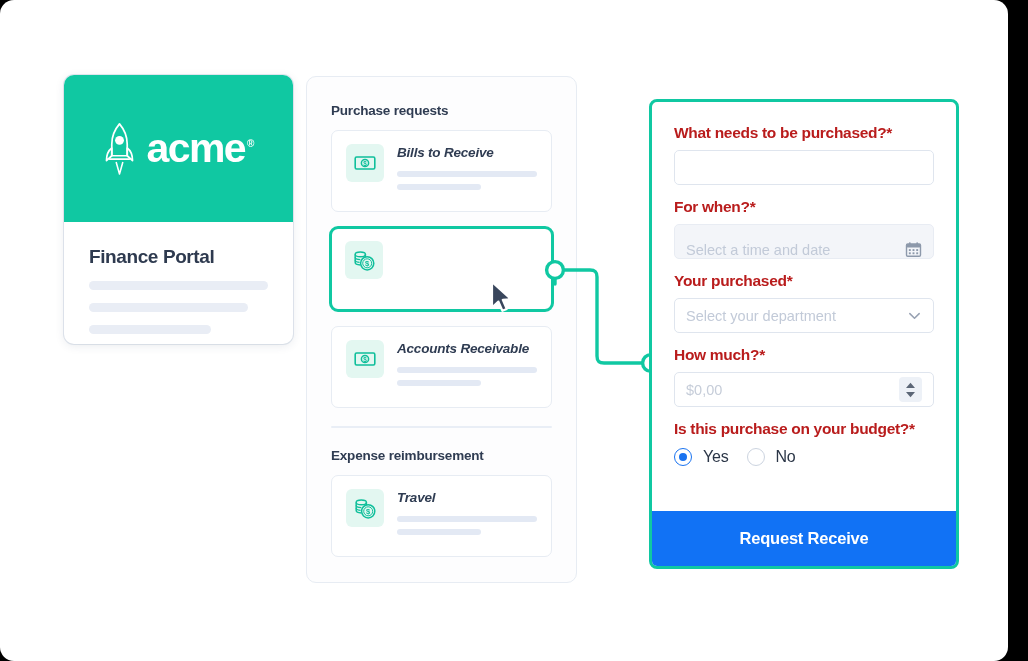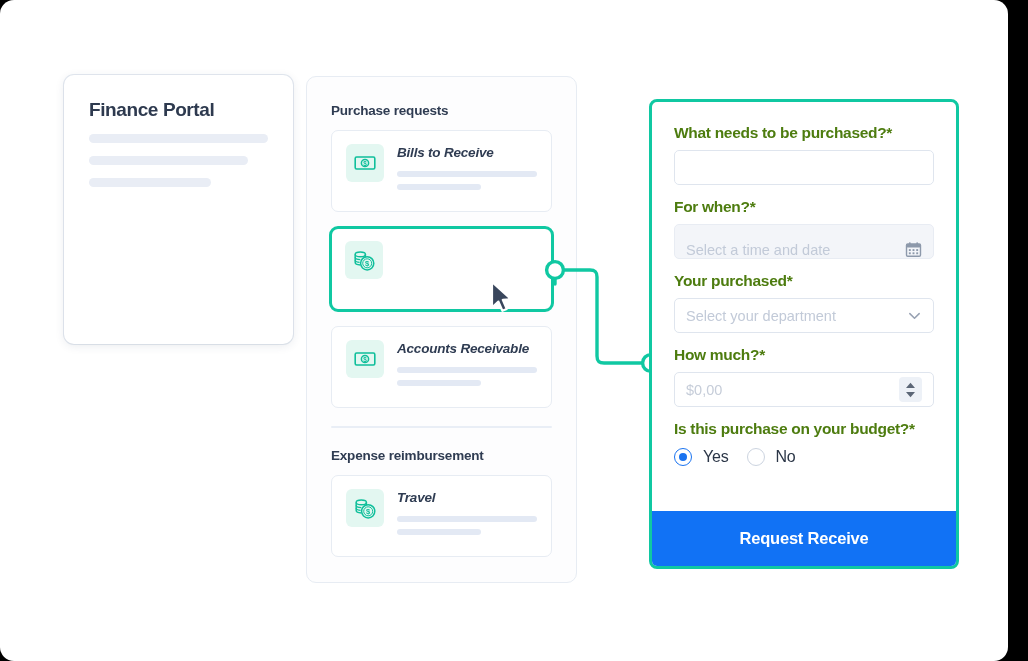--- a/index.html
+++ b/index.html
@@ -106,21 +106,21 @@
     position: absolute; left: 649px; top: 99px;
     width: 310px; height: 470px;
     background: #fff;
     border: 3px solid #10C8A2;
     border-radius: 8px;
     overflow: hidden;
     display: flex; flex-direction: column;
   }
   #form-body { padding: 22px 22px 0 22px; flex: 1; }
   .f-label {
-    font-size: 15.5px; font-weight: 700; color: #4d7c0f;
+    font-size: 15.5px; font-weight: 700; color: #b91c1c;
     letter-spacing: -.3px; margin-bottom: 8px;
   }
   .f-field {
     height: 35px; border-radius: 5px;
     display: flex; align-items: center;
     padding: 0 11px; margin-bottom: 13px;
     font-size: 14.5px;
   }
   .f-field.plain { border: 1px solid #dfe5ee; background: #fff; }
   .f-field.muted { border: 1px solid #e8ecf3; background: #f3f5f9; color: #c2cad8; align-items: flex-end; }
@@ -154,20 +154,33 @@
     cursor: pointer; border: none; width: 100%;
     font-family: "Liberation Sans", sans-serif;
   }
 </style>
 </head>
 <body>
 
 <div id="stage">
 
   <div id="left-card">
+    <div id="brand-panel">
+      <div id="brand-lockup">
+        <svg class="rocket" viewBox="0 0 34 56">
+          <path d="M17 2 C11.5 8.5 9 16 9 23 L9 35 L25 35 L25 23 C25 16 22.5 8.5 17 2 Z" fill="none" stroke="#fff" stroke-width="1.8" stroke-linejoin="round"></path>
+          <circle cx="17" cy="19" r="4.6" fill="#fff"></circle>
+          <path d="M9 27 C5 30 3.5 34.5 3.5 40 L9 35 Z" fill="none" stroke="#fff" stroke-width="1.8" stroke-linejoin="round"></path>
+          <path d="M25 27 C29 30 30.5 34.5 30.5 40 L25 35 Z" fill="none" stroke="#fff" stroke-width="1.8" stroke-linejoin="round"></path>
+          <line x1="7" y1="38.5" x2="27" y2="38.5" stroke="#fff" stroke-width="1.8" stroke-linecap="round"></line>
+          <path d="M13.5 41.5 L17 54 L20.5 41.5" fill="none" stroke="#fff" stroke-width="1.6" stroke-linejoin="round"></path>
+        </svg>
+        <div id="brand-word"><span>acme</span><span id="brand-reg">®</span></div>
+      </div>
+    </div>
     <div id="left-body">
       <div id="portal-title">Finance Portal</div>
       <div class="skel w1"></div>
       <div class="skel w2"></div>
       <div class="skel w3"></div>
     </div>
   </div>
 
   <div id="middle-card">
 

